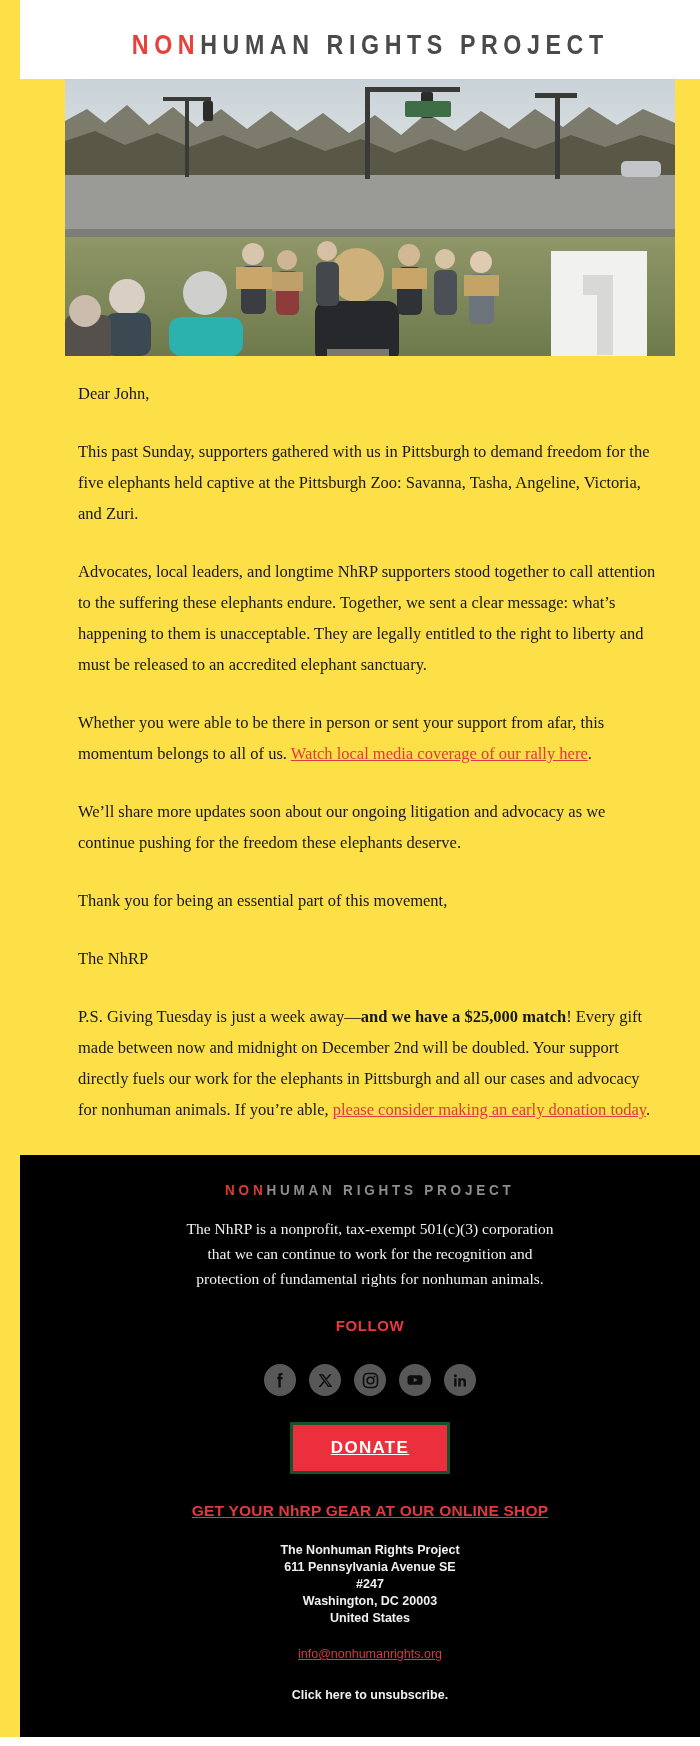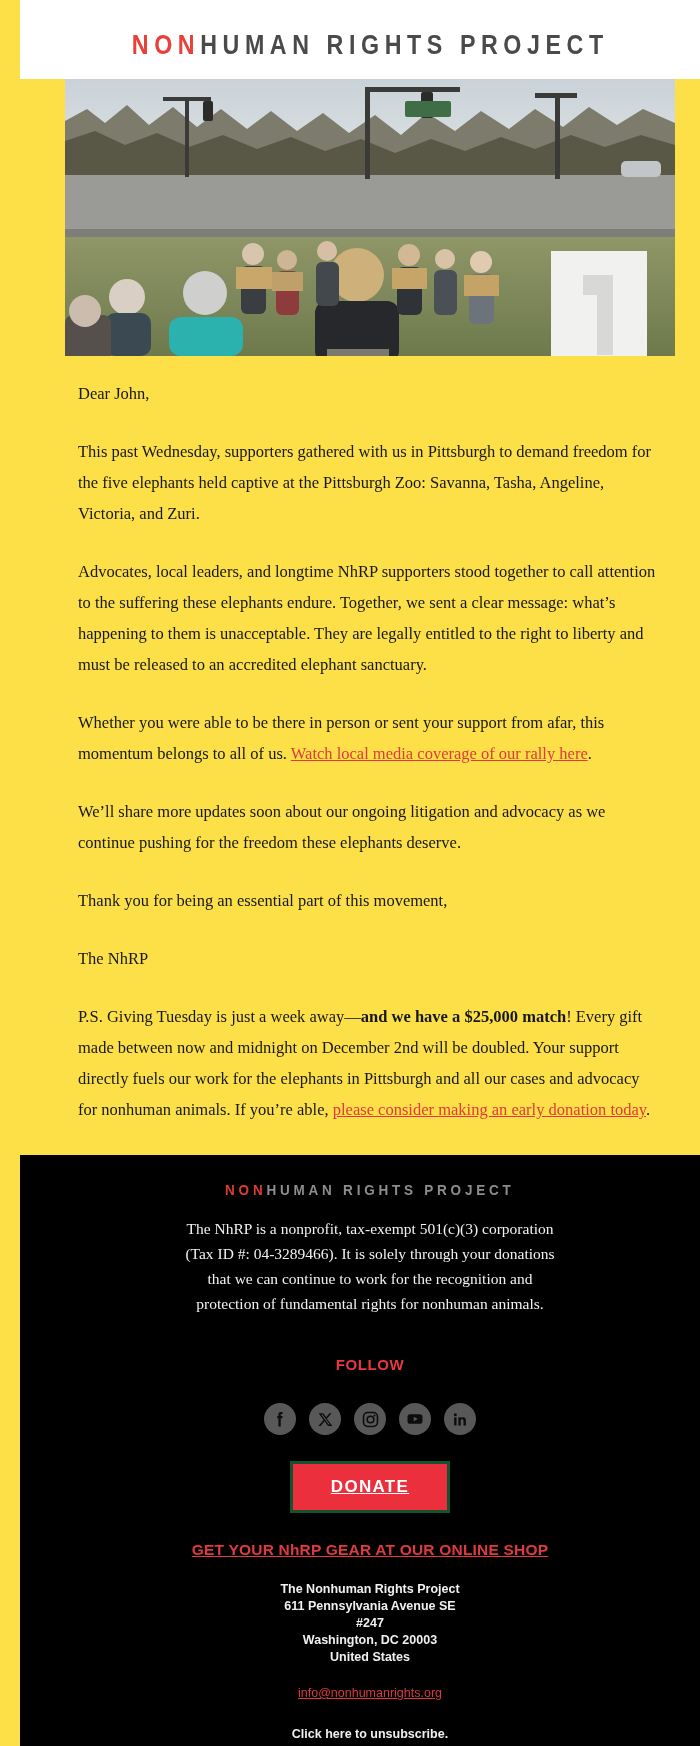--- a/index.html
+++ b/index.html
@@ -86,21 +86,21 @@
   }
   .footer-logo .non { color: #e03a33; }
   .footer-logo .rest { color: #8d8d8d; }
 
   .footer-blurb {
     font-family: "Liberation Serif", serif;
     font-size: 15.5px;
     line-height: 25px;
     color: #f2f2f2;
     max-width: 420px;
-    margin: 0 auto 40px auto;
+    margin: 0 auto 26px auto;
     text-align: center;
   }
   .footer-blurb div { white-space: nowrap; }
 
   .follow-label {
     font-family: "Liberation Sans", sans-serif;
     font-weight: bold;
     font-size: 15px;
     letter-spacing: 0.6px;
     color: #e8393f;
@@ -255,36 +255,35 @@
 
           <rect x="0" y="236" width="46" height="60" rx="8" fill="#55504c"></rect>
           <circle cx="20" cy="232" r="16" fill="#cbbcae"></circle>
         </g>
       </svg>
     </div>
   </div>
 
   <div class="body-copy">
     <p>Dear John,</p>
-    <p>This past Wednesday, supporters gathered with us in Pittsburgh to demand freedom for the five elephants held captive at the Pittsburgh Zoo: Savanna, Tasha, Angeline, Victoria, and Zuri.</p>
+    <p>This past Sunday, supporters gathered with us in Pittsburgh to demand freedom for the five elephants held captive at the Pittsburgh Zoo: Savanna, Tasha, Angeline, Victoria, and Zuri.</p>
     <p>Advocates, local leaders, and longtime NhRP supporters stood together to call attention to the suffering these elephants endure. Together, we sent a clear message: what’s happening to them is unacceptable. They are legally entitled to the right to liberty and must be released to an accredited elephant sanctuary.</p>
     <p><span>Whether you were able to be there in person or sent your support from afar, this momentum belongs to all of us. </span><a href="#">Watch local media coverage of our rally here</a><span>.</span></p>
     <p>We’ll share more updates soon about our ongoing litigation and advocacy as we continue pushing for the freedom these elephants deserve.</p>
     <p>Thank you for being an essential part of this movement,</p>
     <p>The NhRP</p>
     <p><span>P.S. Giving Tuesday is just a week away—</span><b>and we have a $25,000 match</b><span>! Every gift made between now and midnight on December 2nd will be doubled. Your support directly fuels our work for the elephants in Pittsburgh and all our cases and advocacy for nonhuman animals. If you’re able, </span><a href="#">please consider making an early donation today</a><span>.</span></p>
   </div>
 
   <div class="footer">
 
     <div class="footer-logo"><span class="non">NON</span><span class="rest">HUMAN RIGHTS PROJECT</span></div>
 
     <div class="footer-blurb">
       <div>The NhRP is a nonprofit, tax-exempt 501(c)(3) corporation</div>
-      <div>(Tax ID #: 04-3289466). It is solely through your donations</div>
       <div>that we can continue to work for the recognition and</div>
       <div>protection of fundamental rights for nonhuman animals.</div>
     </div>
 
     <div class="follow-label">FOLLOW</div>
 
     <div class="social-row">
       <a href="#" class="social-icon">
         <svg width="20" height="20" viewBox="0 0 24 24">
             <path fill="#0d0d0d" d="M15.1 8.3h-2.2V6.9c0-.6.4-.8.7-.8h1.5V3.5h-2.1c-2.3 0-2.9 1.7-2.9 2.9v1.9H8.7v2.8h1.4V21h2.8v-9.9h2l.2-2.8z"></path>

